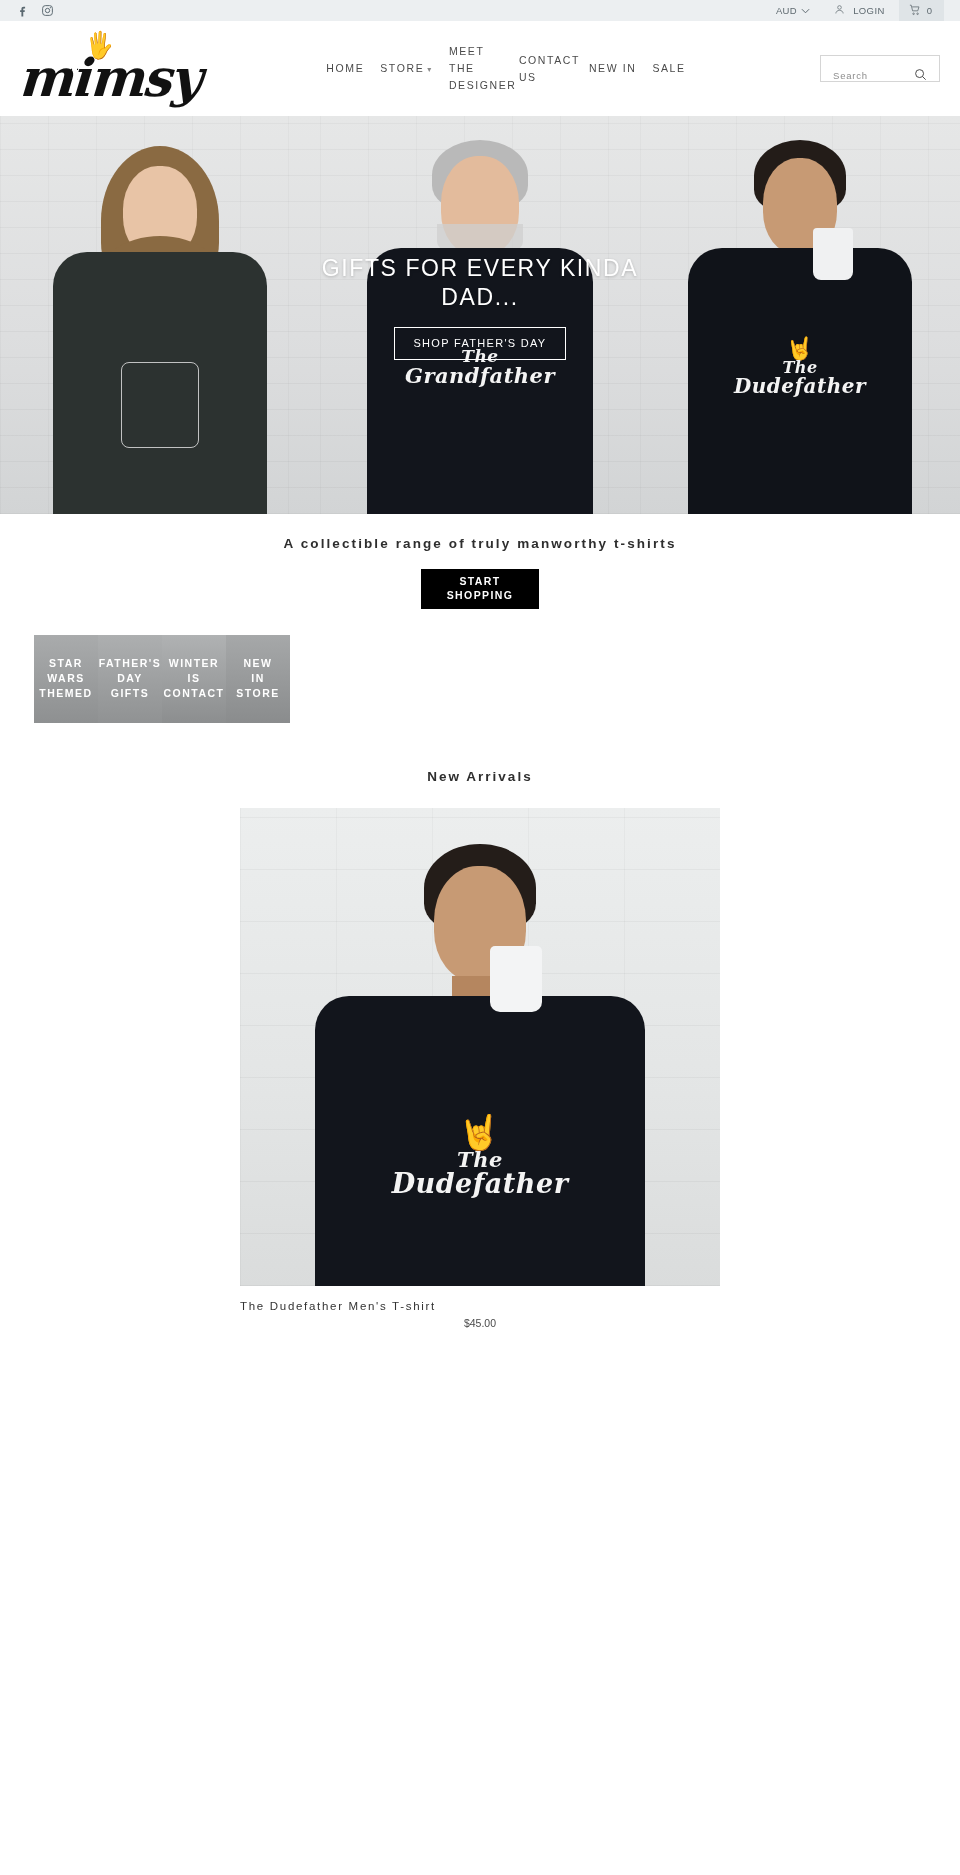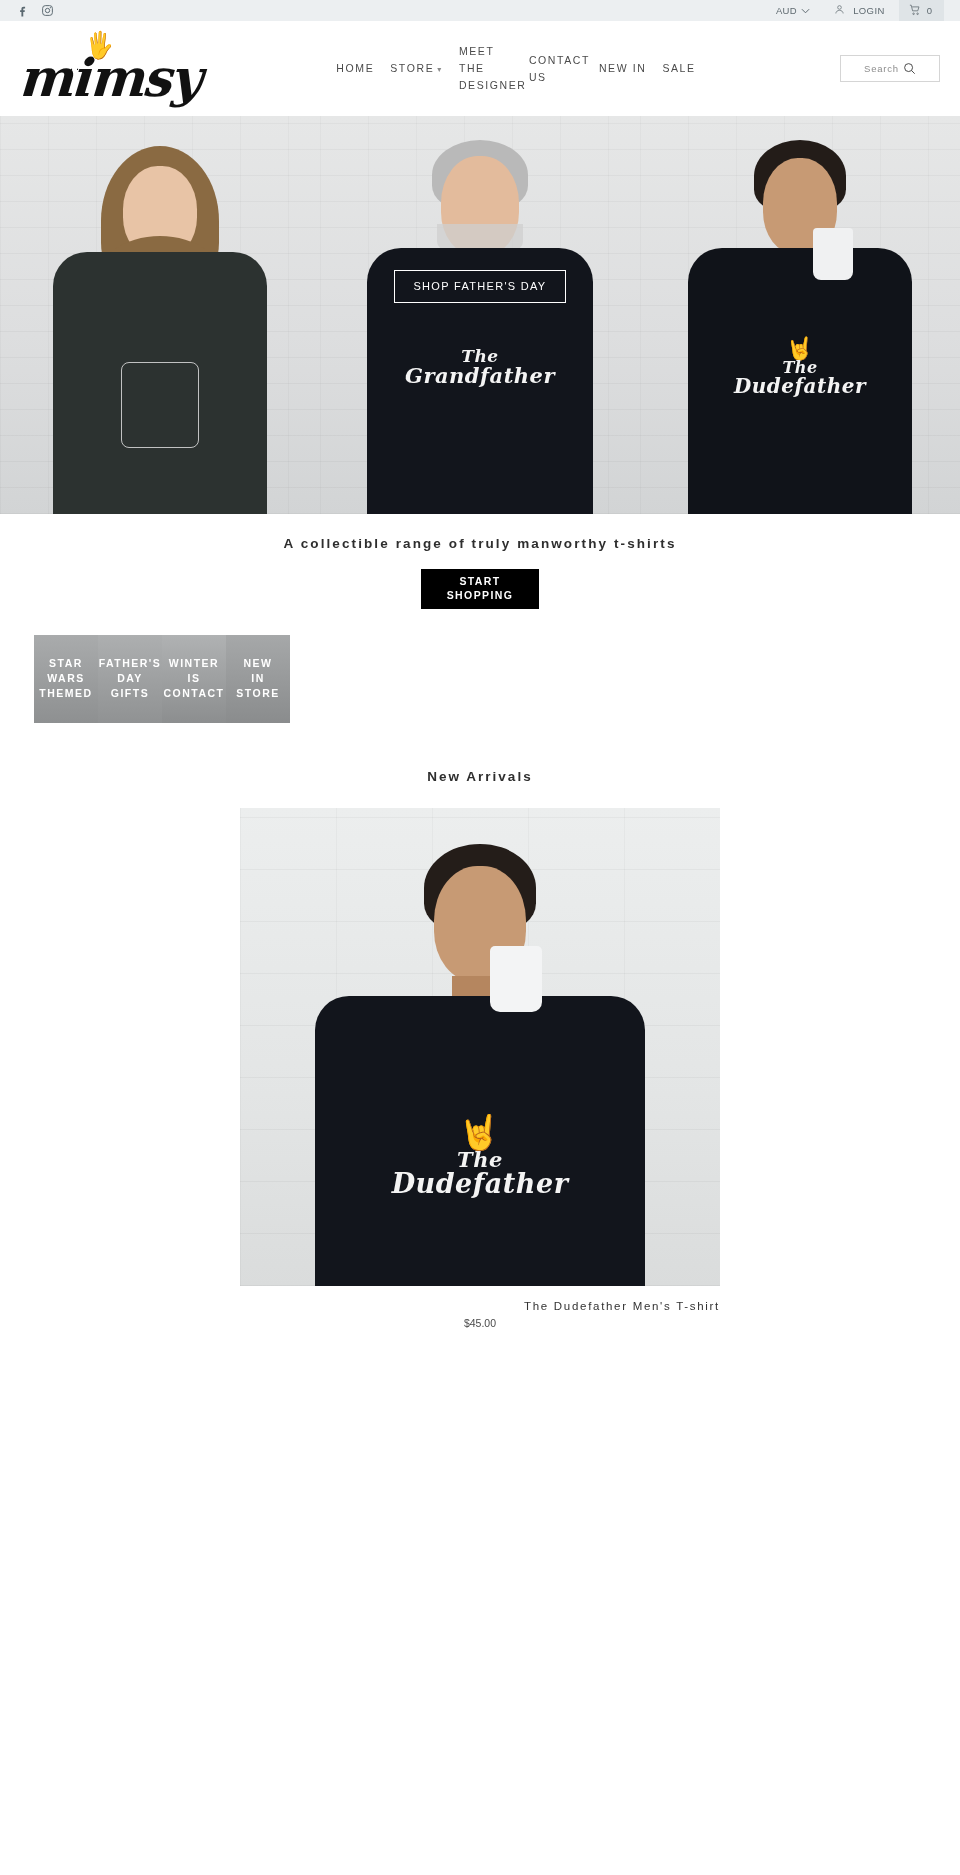--- a/index.html
+++ b/index.html
@@ -110,26 +110,26 @@
     line-height: 17px;
     text-align: left;
     white-space: normal;
     display: inline-block;
   }
   .nav-item.nowrap { max-width: none; white-space: nowrap; }
   .nav-item .caret { font-size: 8px; margin-left: 3px; color: #8a8a8a; }
 
   .search-wrap {
     flex: 0 0 auto;
-    width: 100px;
+    width: 120px;
     height: 27px;
     border: 1px solid #d5d5d5;
     display: flex;
-    align-items: center;
-    padding: 0 23px;
+    align-items: flex-end;
+    padding: 0 12px;
     margin-left: 10px;
     margin-right: 4px;
   }
   .search-wrap input {
     border: 0; outline: 0;
     flex: 1 1 auto;
     font-family: "Liberation Sans", sans-serif;
     font-size: 9.5px;
     letter-spacing: .8px;
     color: #555;
@@ -312,21 +312,21 @@
     background: linear-gradient(180deg,#eceeee 0%,#e3e5e5 60%,#dadcdc 100%);
   }
   .product-photo::before {
     content:"";
     position:absolute; inset:0;
     background-image:
       repeating-linear-gradient(0deg, rgba(0,0,0,.04) 0 1px, transparent 1px 52px),
       repeating-linear-gradient(90deg, rgba(0,0,0,.03) 0 1px, transparent 1px 96px);
   }
   .product-name {
-    text-align: right;
+    text-align: left;
     margin-top: 14px;
     font-size: 11.5px;
     letter-spacing: 1.7px;
     color: #333;
   }
   .product-price {
     text-align: center;
     margin-top: 5px;
     font-size: 10.5px;
     color: #4a4a4a;
@@ -443,20 +443,21 @@
       <div style="position:absolute;left:54%;top:112px;width:40px;height:52px;background:#f0f1f2;border-radius:4px 4px 8px 8px;"></div>
       <div class="shirt-art" style="top:222px;width:180px;">
         <div style="font-size:22px;line-height:1;">🤘</div>
         <div class="big" style="font-size:16px;">The</div>
         <div class="big" style="font-size:20px;">Dudefather</div>
       </div>
     </div>
   </div>
 
   <div class="hero-overlay">
+    <div class="hero-title">GIFTS FOR EVERY KINDA DAD...</div>
     <button class="hero-btn">SHOP FATHER'S DAY</button>
   </div>
 </div>
 
 <section class="intro">
   <h2>A collectible range of truly manworthy t-shirts</h2>
   <button class="start-btn">
     <span>START</span><br>
     <span>SHOPPING</span>
   </button>

